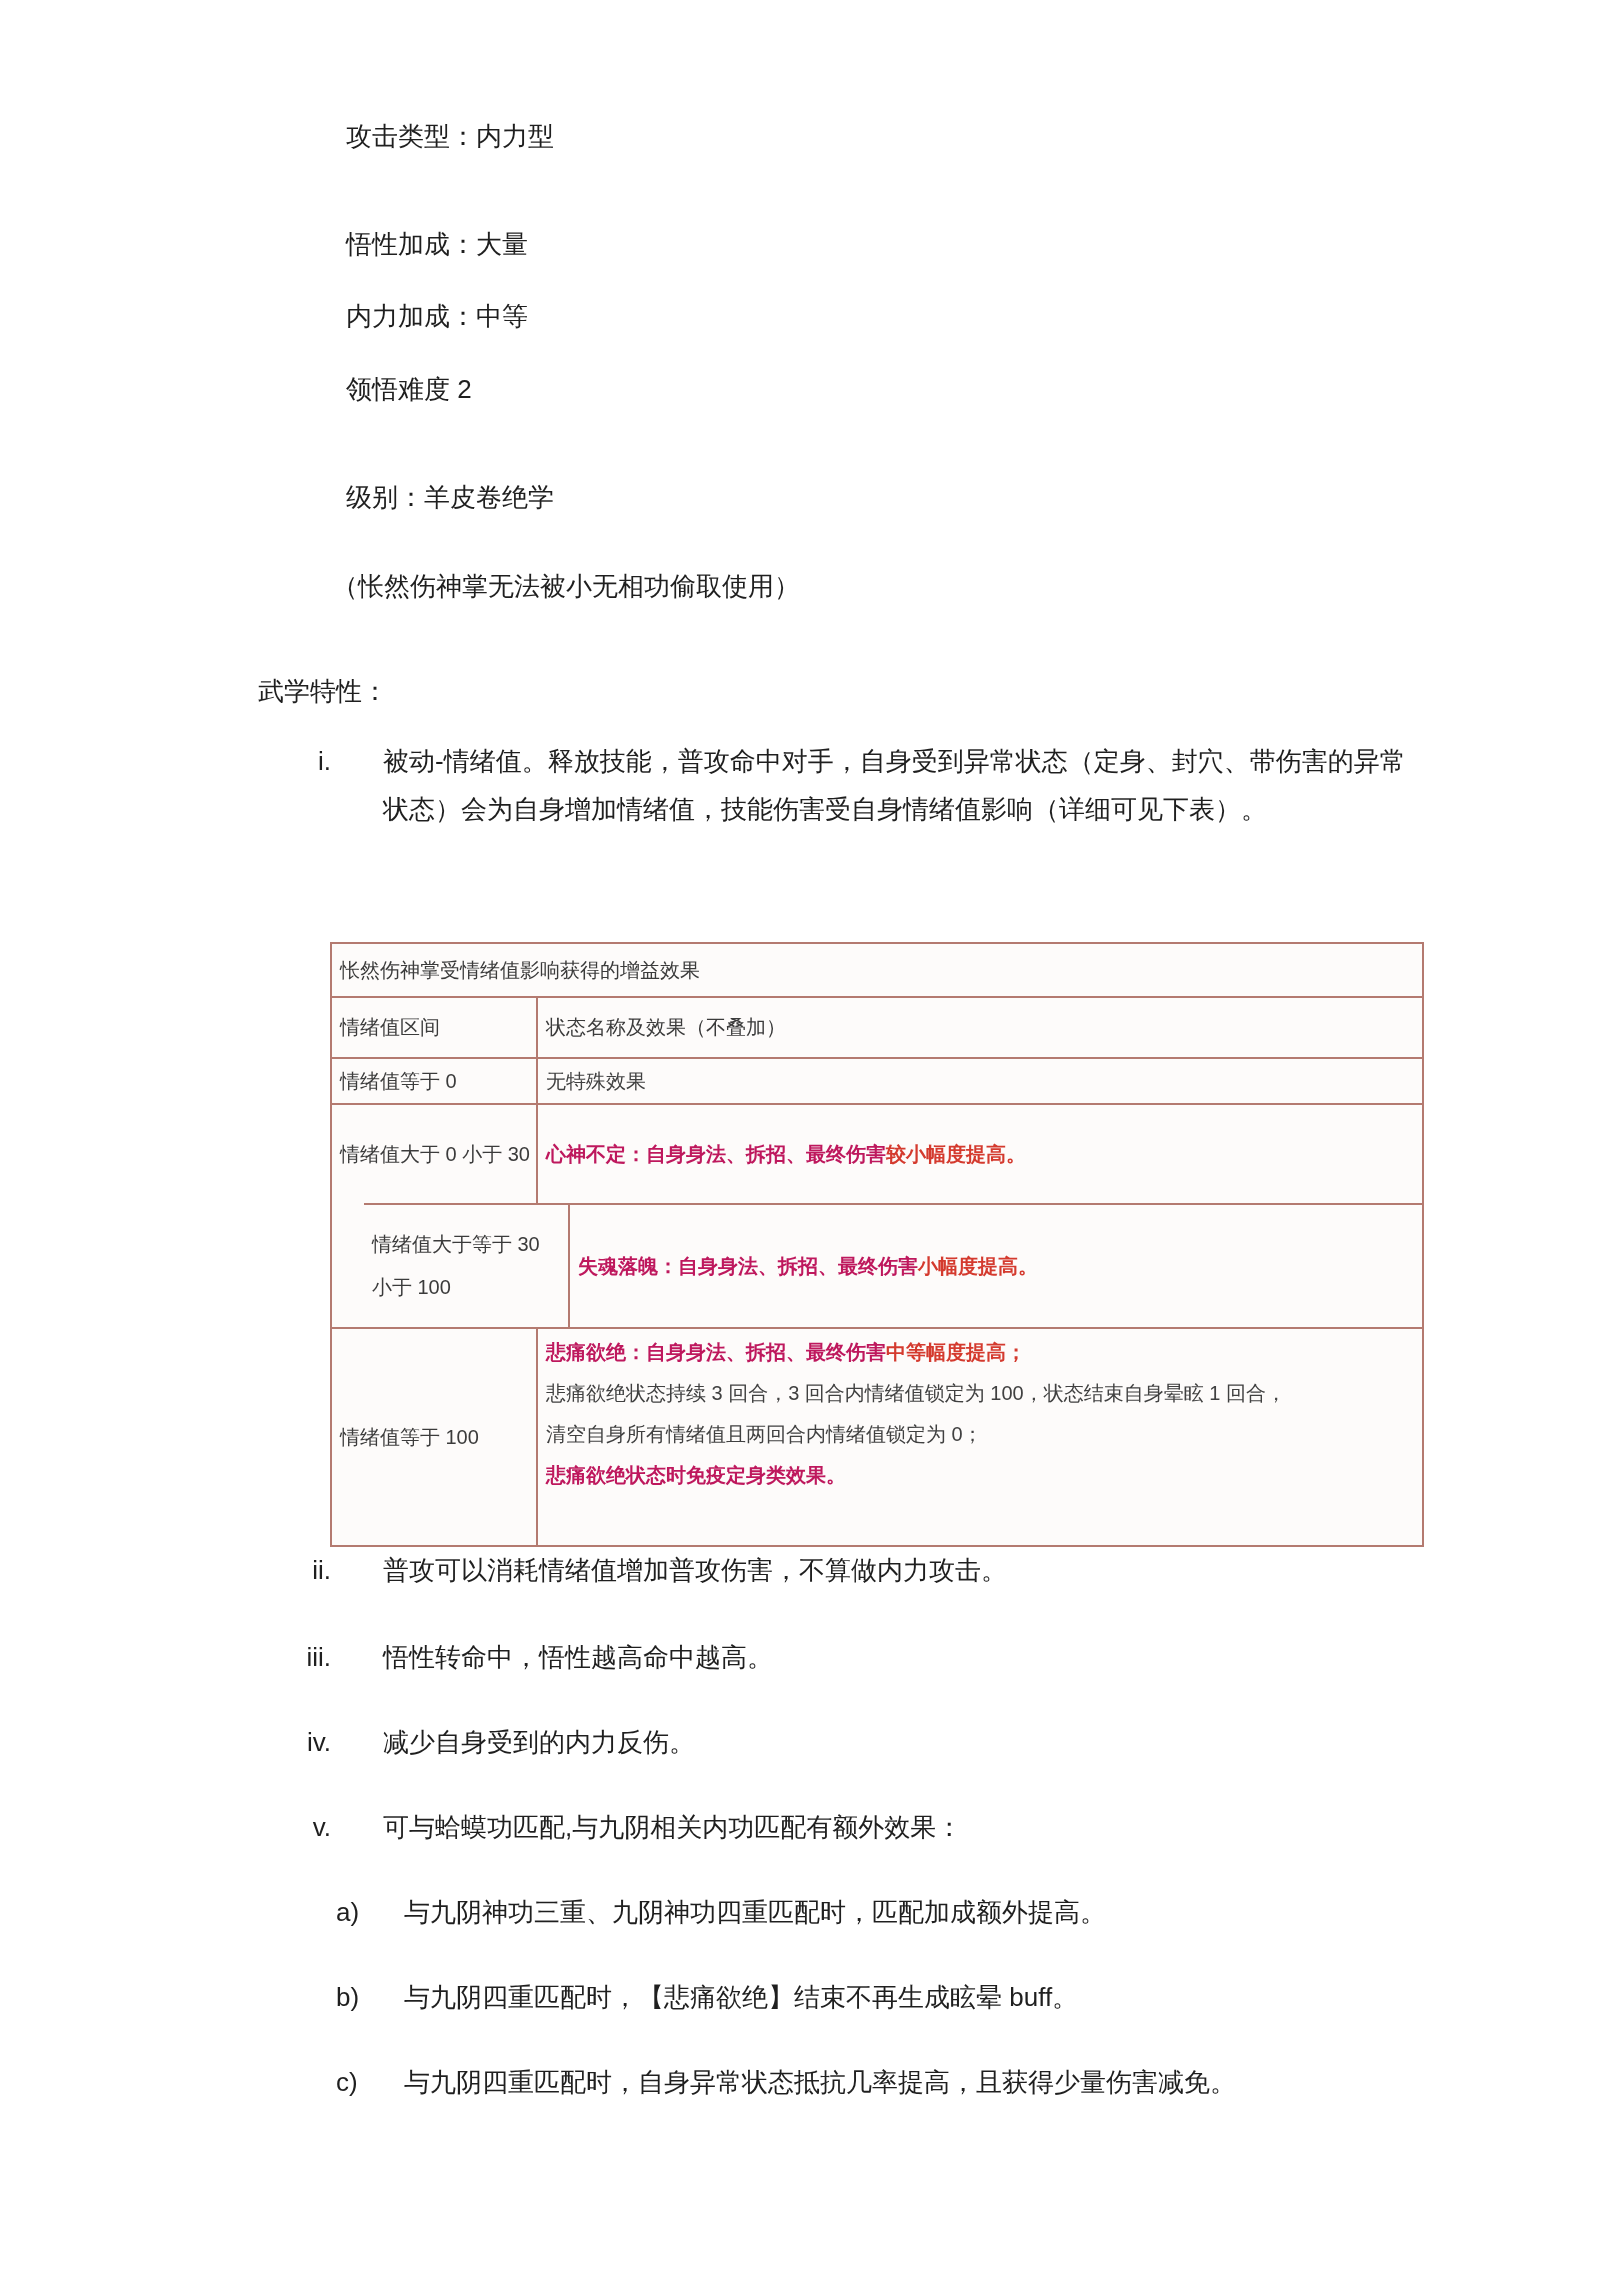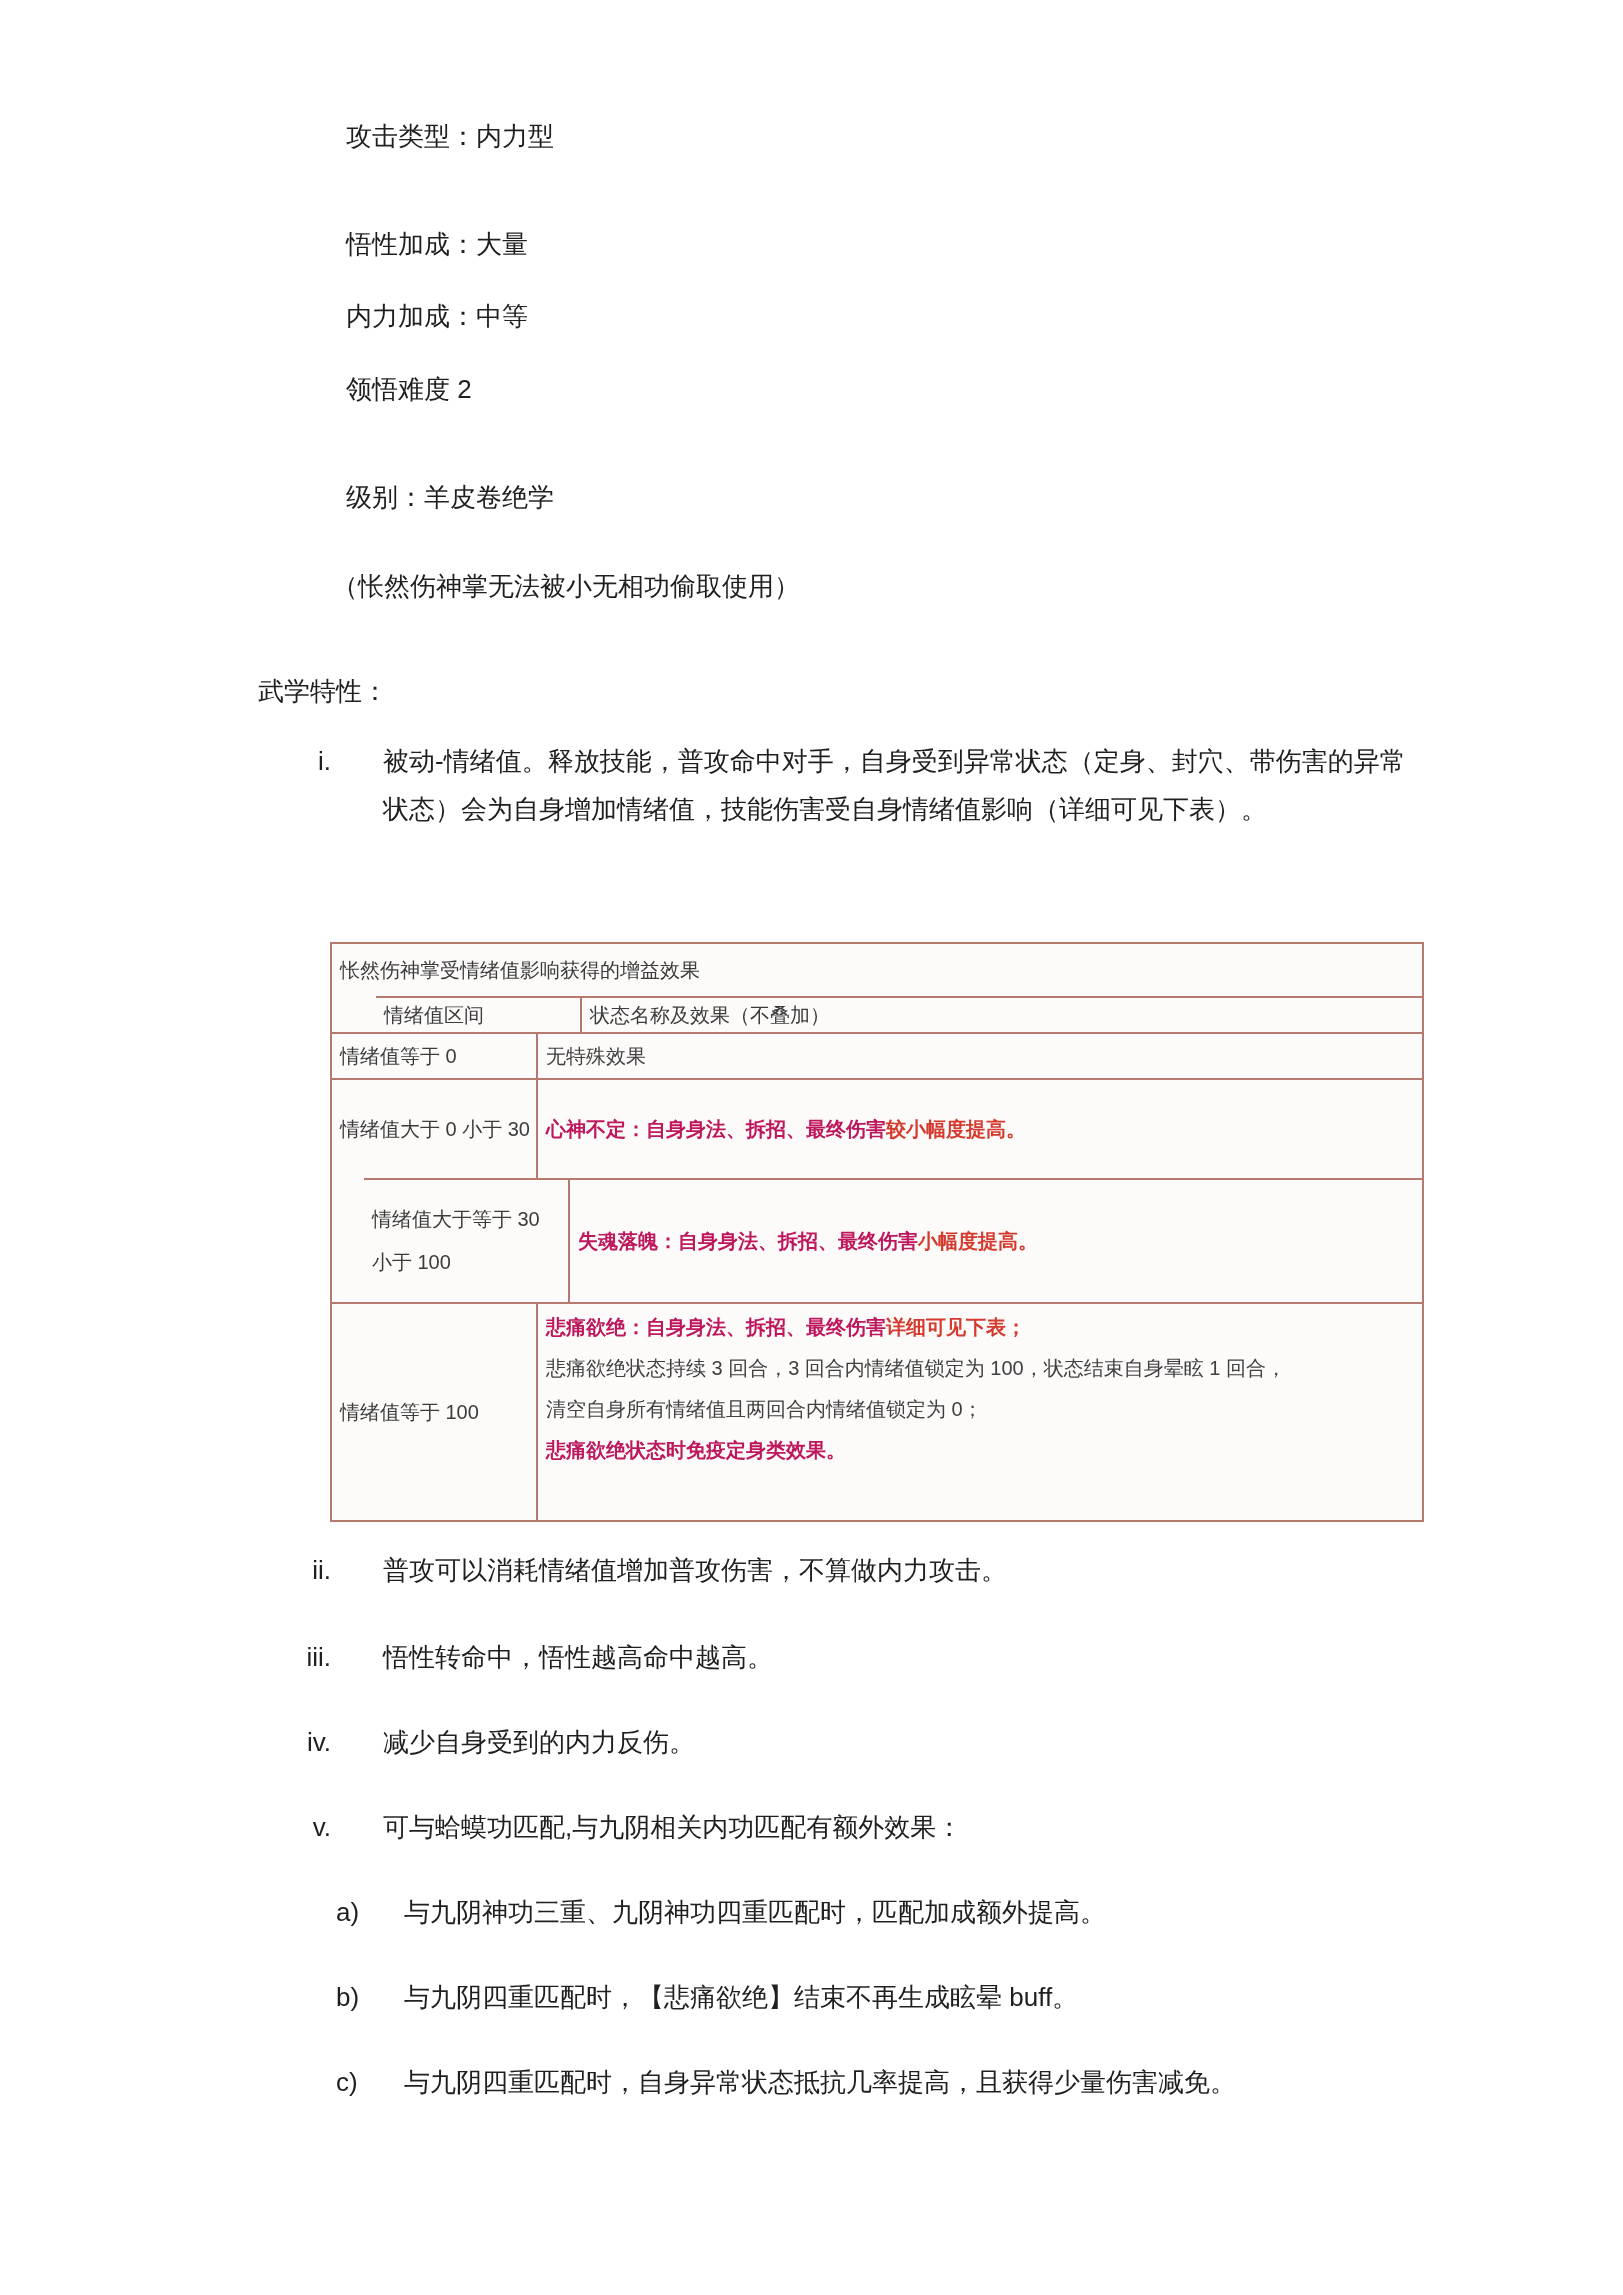--- a/index.html
+++ b/index.html
@@ -84,21 +84,21 @@
     color:#3b3b3b;
   }
   .t-row{
     display:flex;
     box-sizing:border-box;
   }
   .t-row + .t-row{
     border-top:2px solid var(--border-color);
   }
   .t-title-row{height:52px;}
-  .t-head-row{height:36px;margin-left:44px;}
+  .t-head-row{height:61px;}
   .t-row-r0{height:46px;}
   .t-row-r1{height:100px;}
   .t-row-r2{height:124px;margin-left:32px;}
   .t-row-r3{height:218px;}
   .title-cell{
     flex:1;
     display:flex;
     align-items:center;
     padding:0 9.2px 0 7.9px;
     line-height:29px;
@@ -174,21 +174,21 @@
     </div>
     <div class="t-row t-row-r2">
       <div class="range-cell">情绪值大于等于 30 小于 100</div>
       <div class="effect-cell">
           <div class="cell-line"><span class="seg-bold">失魂落魄：自身身法、拆招、最终伤害</span><span class="seg-red">小幅度提高。</span></div>
         </div>
     </div>
     <div class="t-row t-row-r3">
       <div class="range-cell">情绪值等于 100</div>
       <div class="effect-cell multi">
-          <div class="cell-line"><span class="seg-bold">悲痛欲绝：自身身法、拆招、最终伤害</span><span class="seg-red">详细可见下表；</span></div>
+          <div class="cell-line"><span class="seg-bold">悲痛欲绝：自身身法、拆招、最终伤害</span><span class="seg-red">中等幅度提高；</span></div>
           <div class="cell-line"><span class="seg-plain">悲痛欲绝状态持续 3 回合，3 回合内情绪值锁定为 100，状态结束自身晕眩 1 回合，</span></div>
           <div class="cell-line"><span class="seg-plain">清空自身所有情绪值且两回合内情绪值锁定为 0；</span></div>
           <div class="cell-line"><span class="seg-bold">悲痛欲绝状态时免疫定身类效果。</span></div>
         </div>
     </div>
   </div>
 
   <div class="feature" style="top:1633px">
     <span class="marker">iii.</span>
     <span>悟性转命中，悟性越高命中越高。</span>

